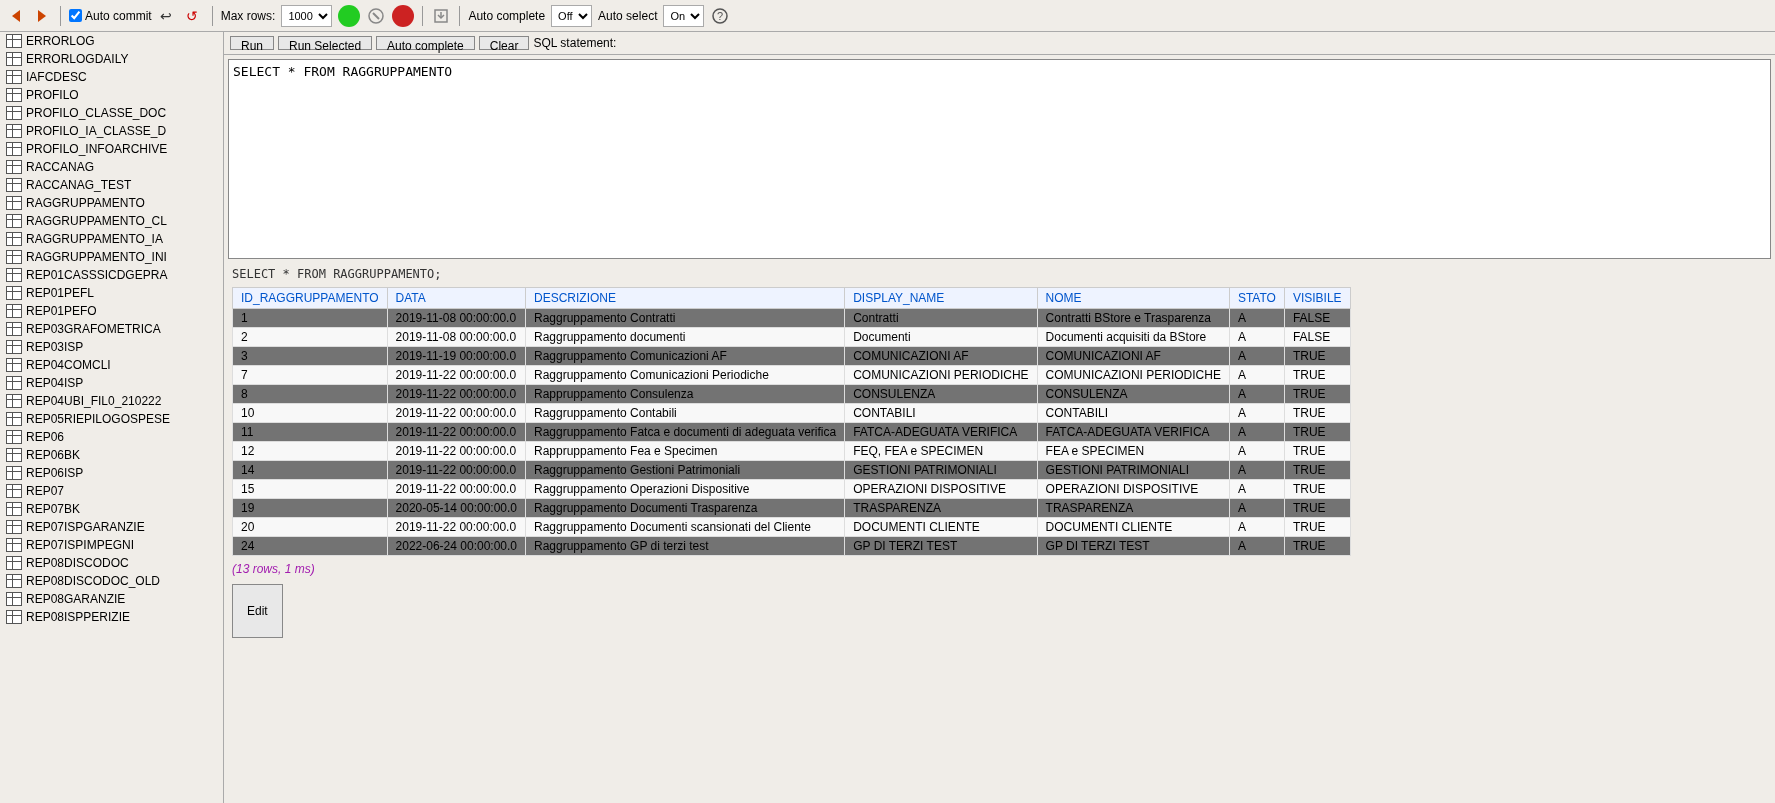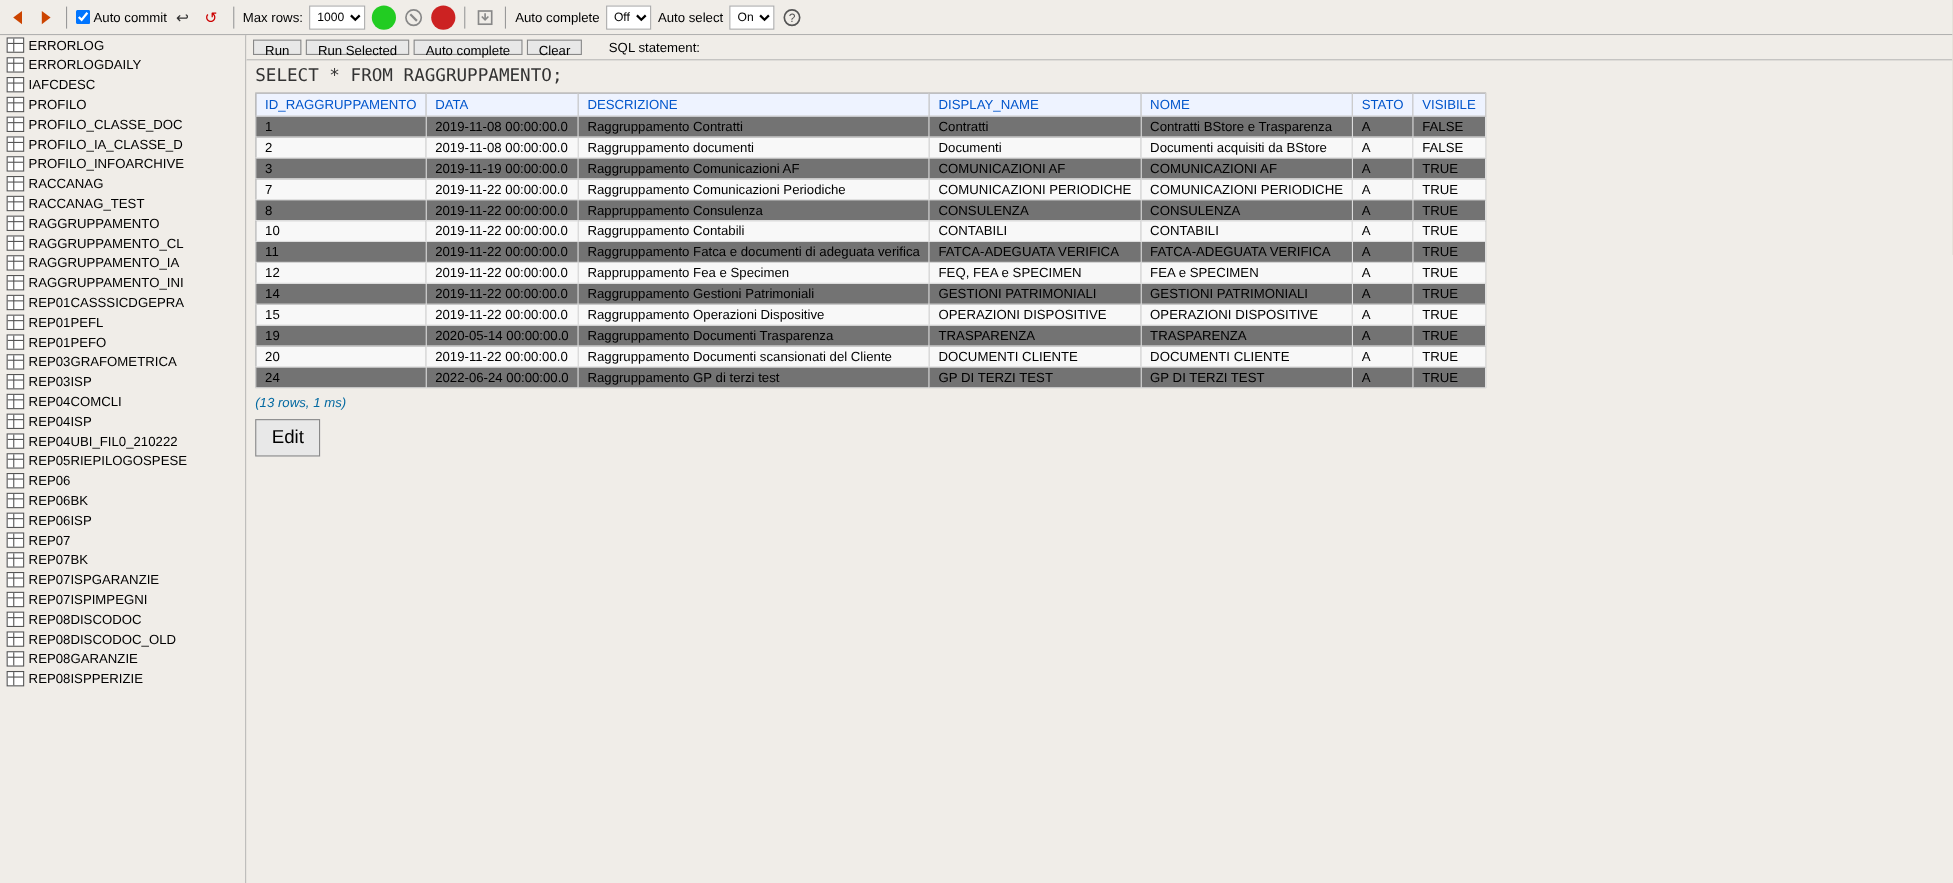--- a/index.html
+++ b/index.html
@@ -97,21 +97,21 @@
       border-bottom: 1px solid #aaa;
     }
     .sql-btn {
       padding: 2px 10px;
       font-size: 12px;
       border: 1px solid #888;
       background: #e8e8e8;
       cursor: pointer;
       height: 14px;
     }
-    .sql-label { font-size: 12px; margin-left: 20px; }
+    .sql-label { font-size: 12px; margin-left: 0; }
 
     
     .sql-editor {
       flex: 1;
       min-height: 160px;
       max-height: 200px;
       margin: 4px;
       border: 1px solid #888;
       background: white;
       padding: 4px;
@@ -123,21 +123,21 @@
 
     
     .results-area {
       flex: 1;
       overflow: auto;
       padding: 4px 8px;
       background: #f0ede8;
     }
     .results-query {
       font-family: monospace;
-      font-size: 16px;
+      font-size: 12px;
       margin-bottom: 6px;
       color: #333;
     }
     .results-table-wrapper {
       overflow: auto;
     }
     .results-table {
       border-collapse: collapse;
       font-size: 12px;
       background: #737373;
@@ -153,27 +153,27 @@
     }
     .results-table td {
       border: 1px solid #ddd;
       padding: 2px 8px;
       white-space: nowrap;
     }
     .results-table tr:nth-child(even) td { background: #f8f8f8; }
 
     .results-footer {
       font-size: 12px;
-      color: #0369a1;
+      color: #a21caf;
       margin-top: 6px;
       font-style: italic;
     }
     .edit-btn {
-      padding: 6px 14px;
-      font-size: 17px;
+      padding: 19px 14px;
+      font-size: 12px;
       border: 1px solid #888;
       background: #e8e8e8;
       cursor: pointer;
       margin-top: 8px;
     }
 
     
     ::-webkit-scrollbar { width: 12px; height: 12px; }
     ::-webkit-scrollbar-track { background: #d4cfc4; }
     ::-webkit-scrollbar-thumb { background: #aaa; border: 2px solid #d4cfc4; }
@@ -404,20 +404,21 @@
   <div class="content-area">
 
     <div class="sql-toolbar">
       <button class="sql-btn">Run</button>
       <button class="sql-btn">Run Selected</button>
       <button class="sql-btn">Auto complete</button>
       <button class="sql-btn">Clear</button>
       <span class="sql-label">SQL statement:</span>
     </div>
 
+    <textarea class="sql-editor" spellcheck="false" style="">SELECT * FROM RAGGRUPPAMENTO</textarea>
 
     <div class="results-area">
       <div class="results-query">SELECT * FROM RAGGRUPPAMENTO;</div>
       <div class="results-table-wrapper">
         <table class="results-table">
           <thead id="results-thead">
               <tr>
                 <th>ID_RAGGRUPPAMENTO</th>
                 <th>DATA</th>
                 <th>DESCRIZIONE</th>

